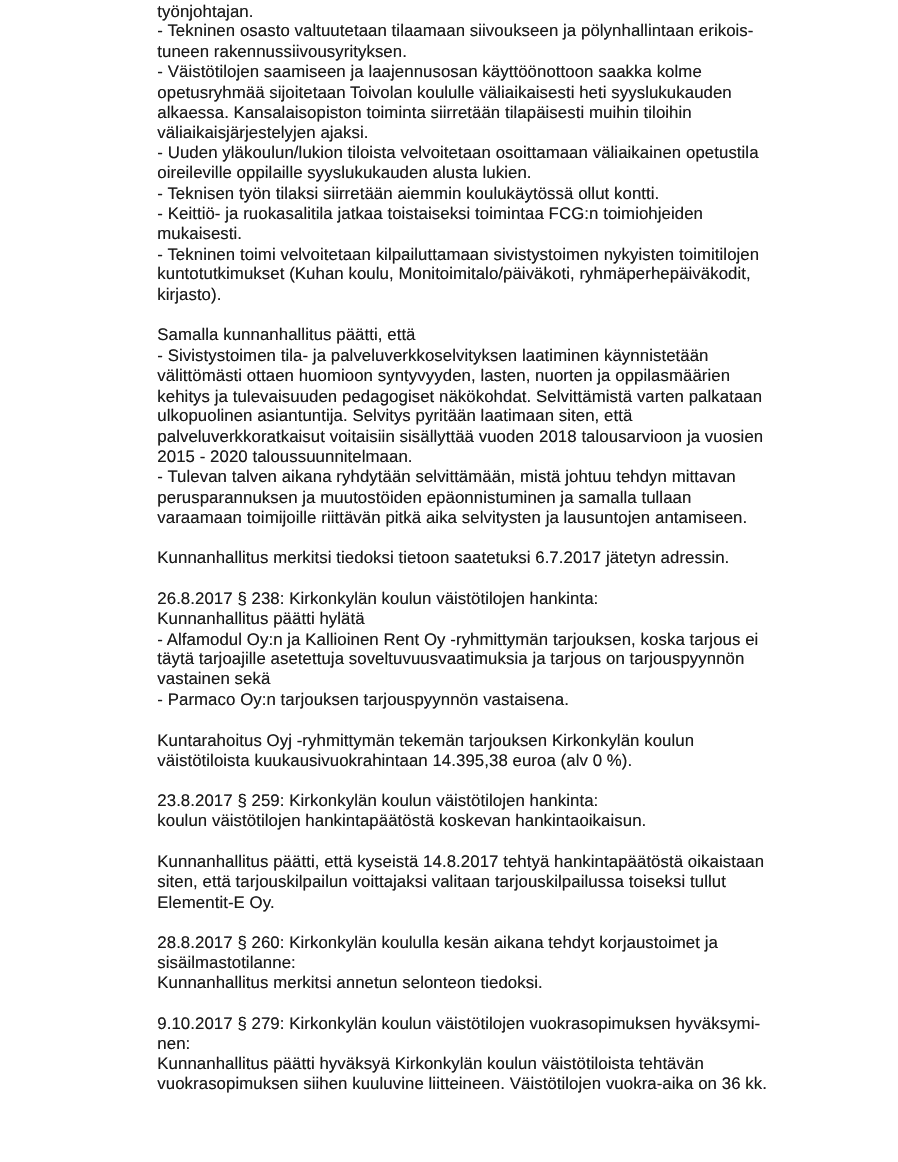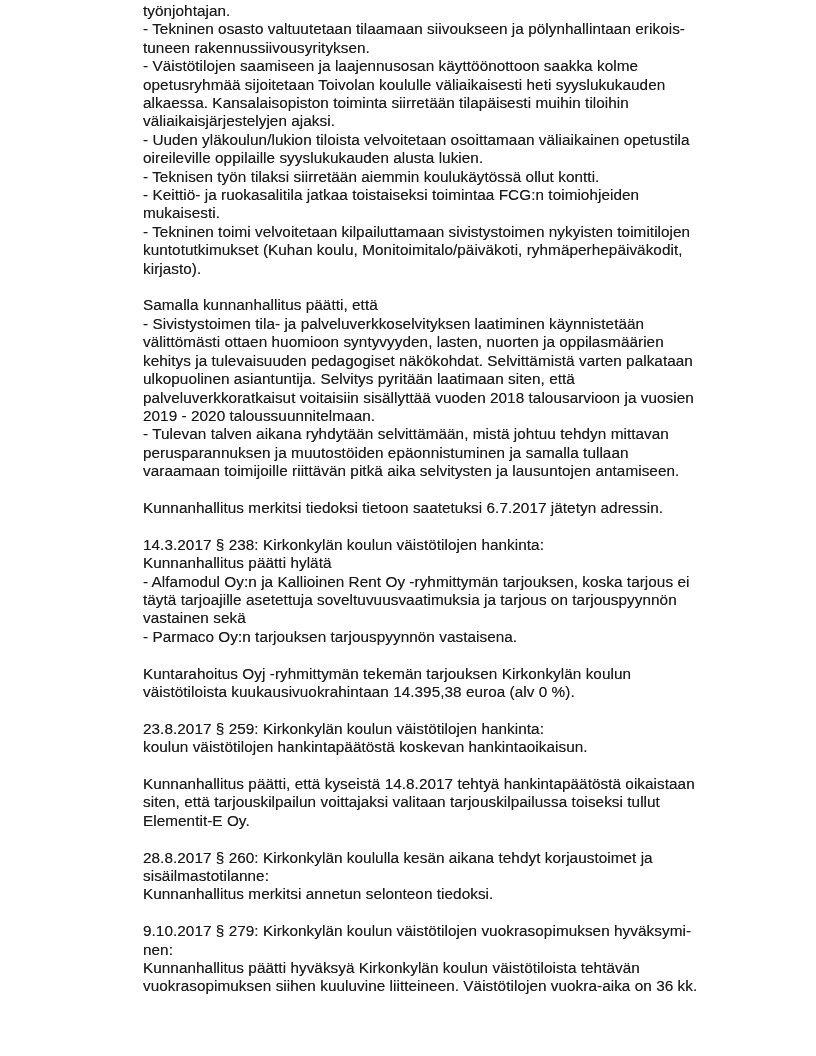--- a/index.html
+++ b/index.html
@@ -61,30 +61,30 @@
         <div class="line">kuntotutkimukset (Kuhan koulu, Monitoimitalo/päiväkoti, ryhmäperhepäiväkodit,</div>
         <div class="line">kirjasto).</div>
       </div>
       <div class="paragraph">
         <div class="line">Samalla kunnanhallitus päätti, että</div>
         <div class="line">- Sivistystoimen tila- ja palveluverkkoselvityksen laatiminen käynnistetään</div>
         <div class="line">välittömästi ottaen huomioon syntyvyyden, lasten, nuorten ja oppilasmäärien</div>
         <div class="line">kehitys ja tulevaisuuden pedagogiset näkökohdat. Selvittämistä varten palkataan</div>
         <div class="line">ulkopuolinen asiantuntija. Selvitys pyritään laatimaan siten, että</div>
         <div class="line">palveluverkkoratkaisut voitaisiin sisällyttää vuoden 2018 talousarvioon ja vuosien</div>
-        <div class="line">2019 - 2020 taloussuunnitelmaan.</div>
+        <div class="line">2015 - 2020 taloussuunnitelmaan.</div>
         <div class="line">- Tulevan talven aikana ryhdytään selvittämään, mistä johtuu tehdyn mittavan</div>
         <div class="line">perusparannuksen ja muutostöiden epäonnistuminen ja samalla tullaan</div>
         <div class="line">varaamaan toimijoille riittävän pitkä aika selvitysten ja lausuntojen antamiseen.</div>
       </div>
       <div class="paragraph">
         <div class="line">Kunnanhallitus merkitsi tiedoksi tietoon saatetuksi 6.7.2017 jätetyn adressin.</div>
       </div>
       <div class="paragraph">
-        <div class="line">14.3.2017 § 238: Kirkonkylän koulun väistötilojen hankinta:</div>
+        <div class="line">26.8.2017 § 238: Kirkonkylän koulun väistötilojen hankinta:</div>
         <div class="line">Kunnanhallitus päätti hylätä</div>
         <div class="line">- Alfamodul Oy:n ja Kallioinen Rent Oy -ryhmittymän tarjouksen, koska tarjous ei</div>
         <div class="line">täytä tarjoajille asetettuja soveltuvuusvaatimuksia ja tarjous on tarjouspyynnön</div>
         <div class="line">vastainen sekä</div>
         <div class="line">- Parmaco Oy:n tarjouksen tarjouspyynnön vastaisena.</div>
       </div>
       <div class="paragraph">
         <div class="line">Kuntarahoitus Oyj -ryhmittymän tekemän tarjouksen Kirkonkylän koulun</div>
         <div class="line">väistötiloista kuukausivuokrahintaan 14.395,38 euroa (alv 0 %).</div>
       </div>

